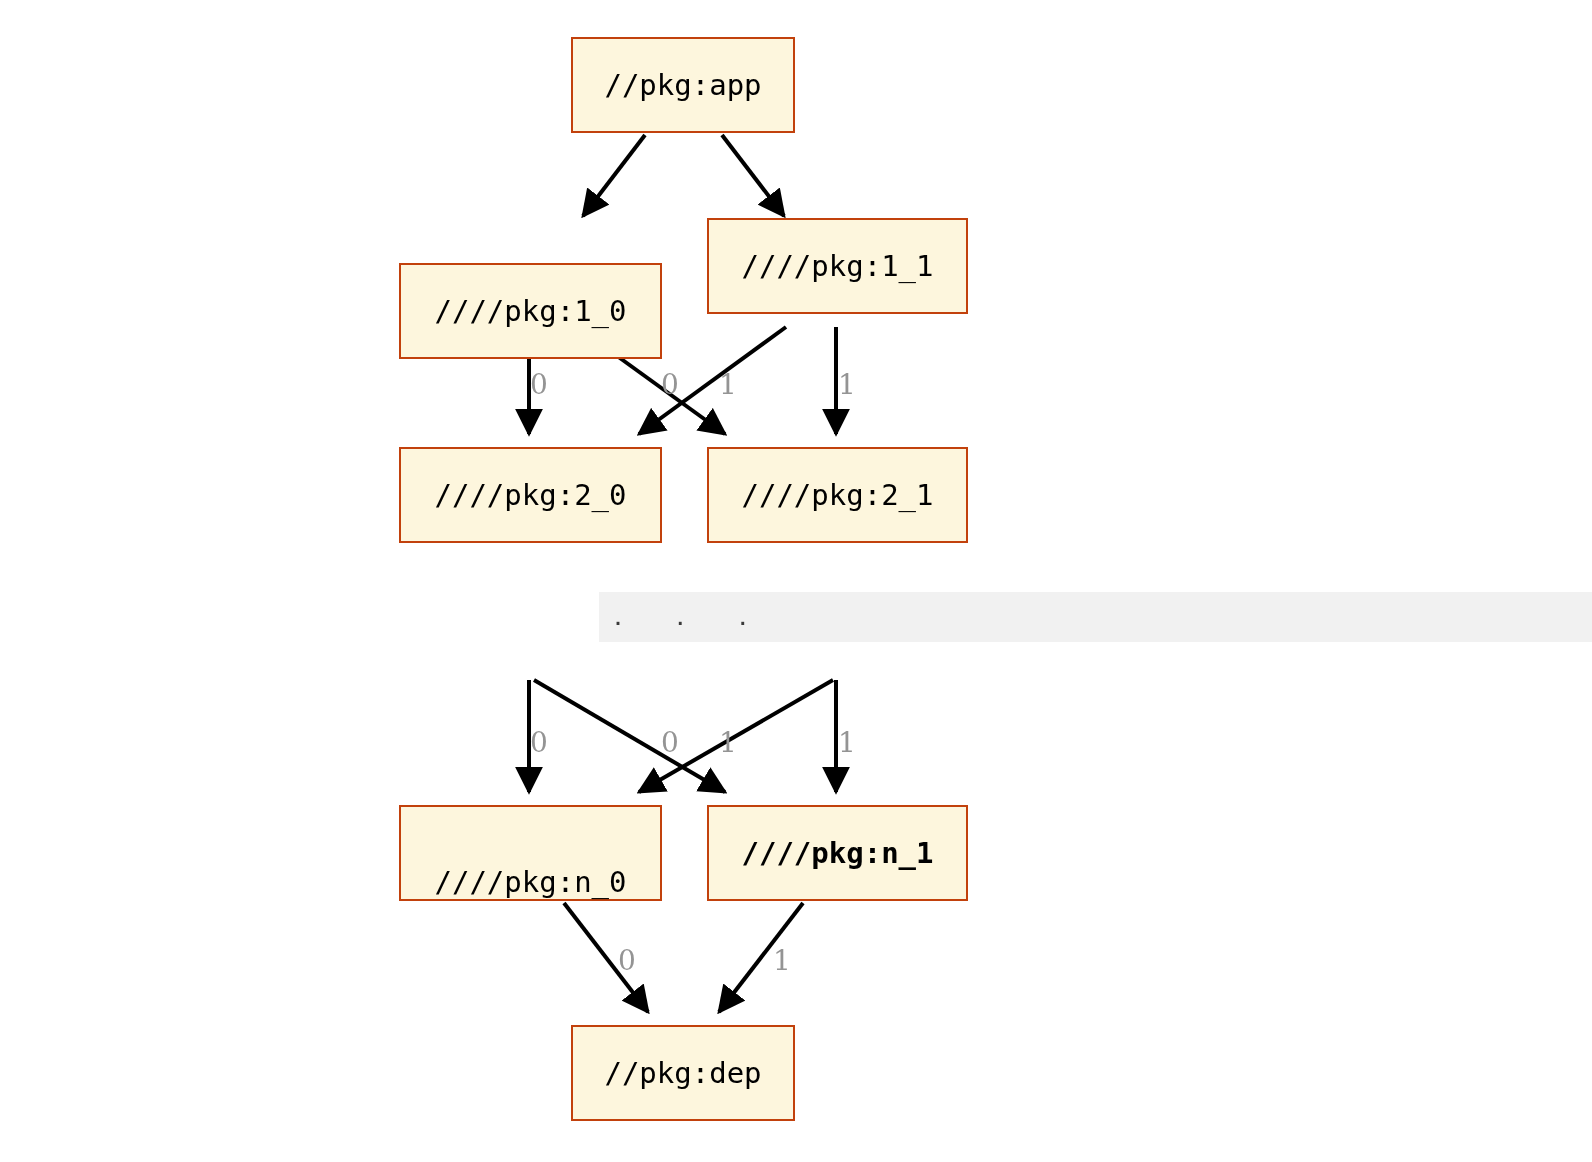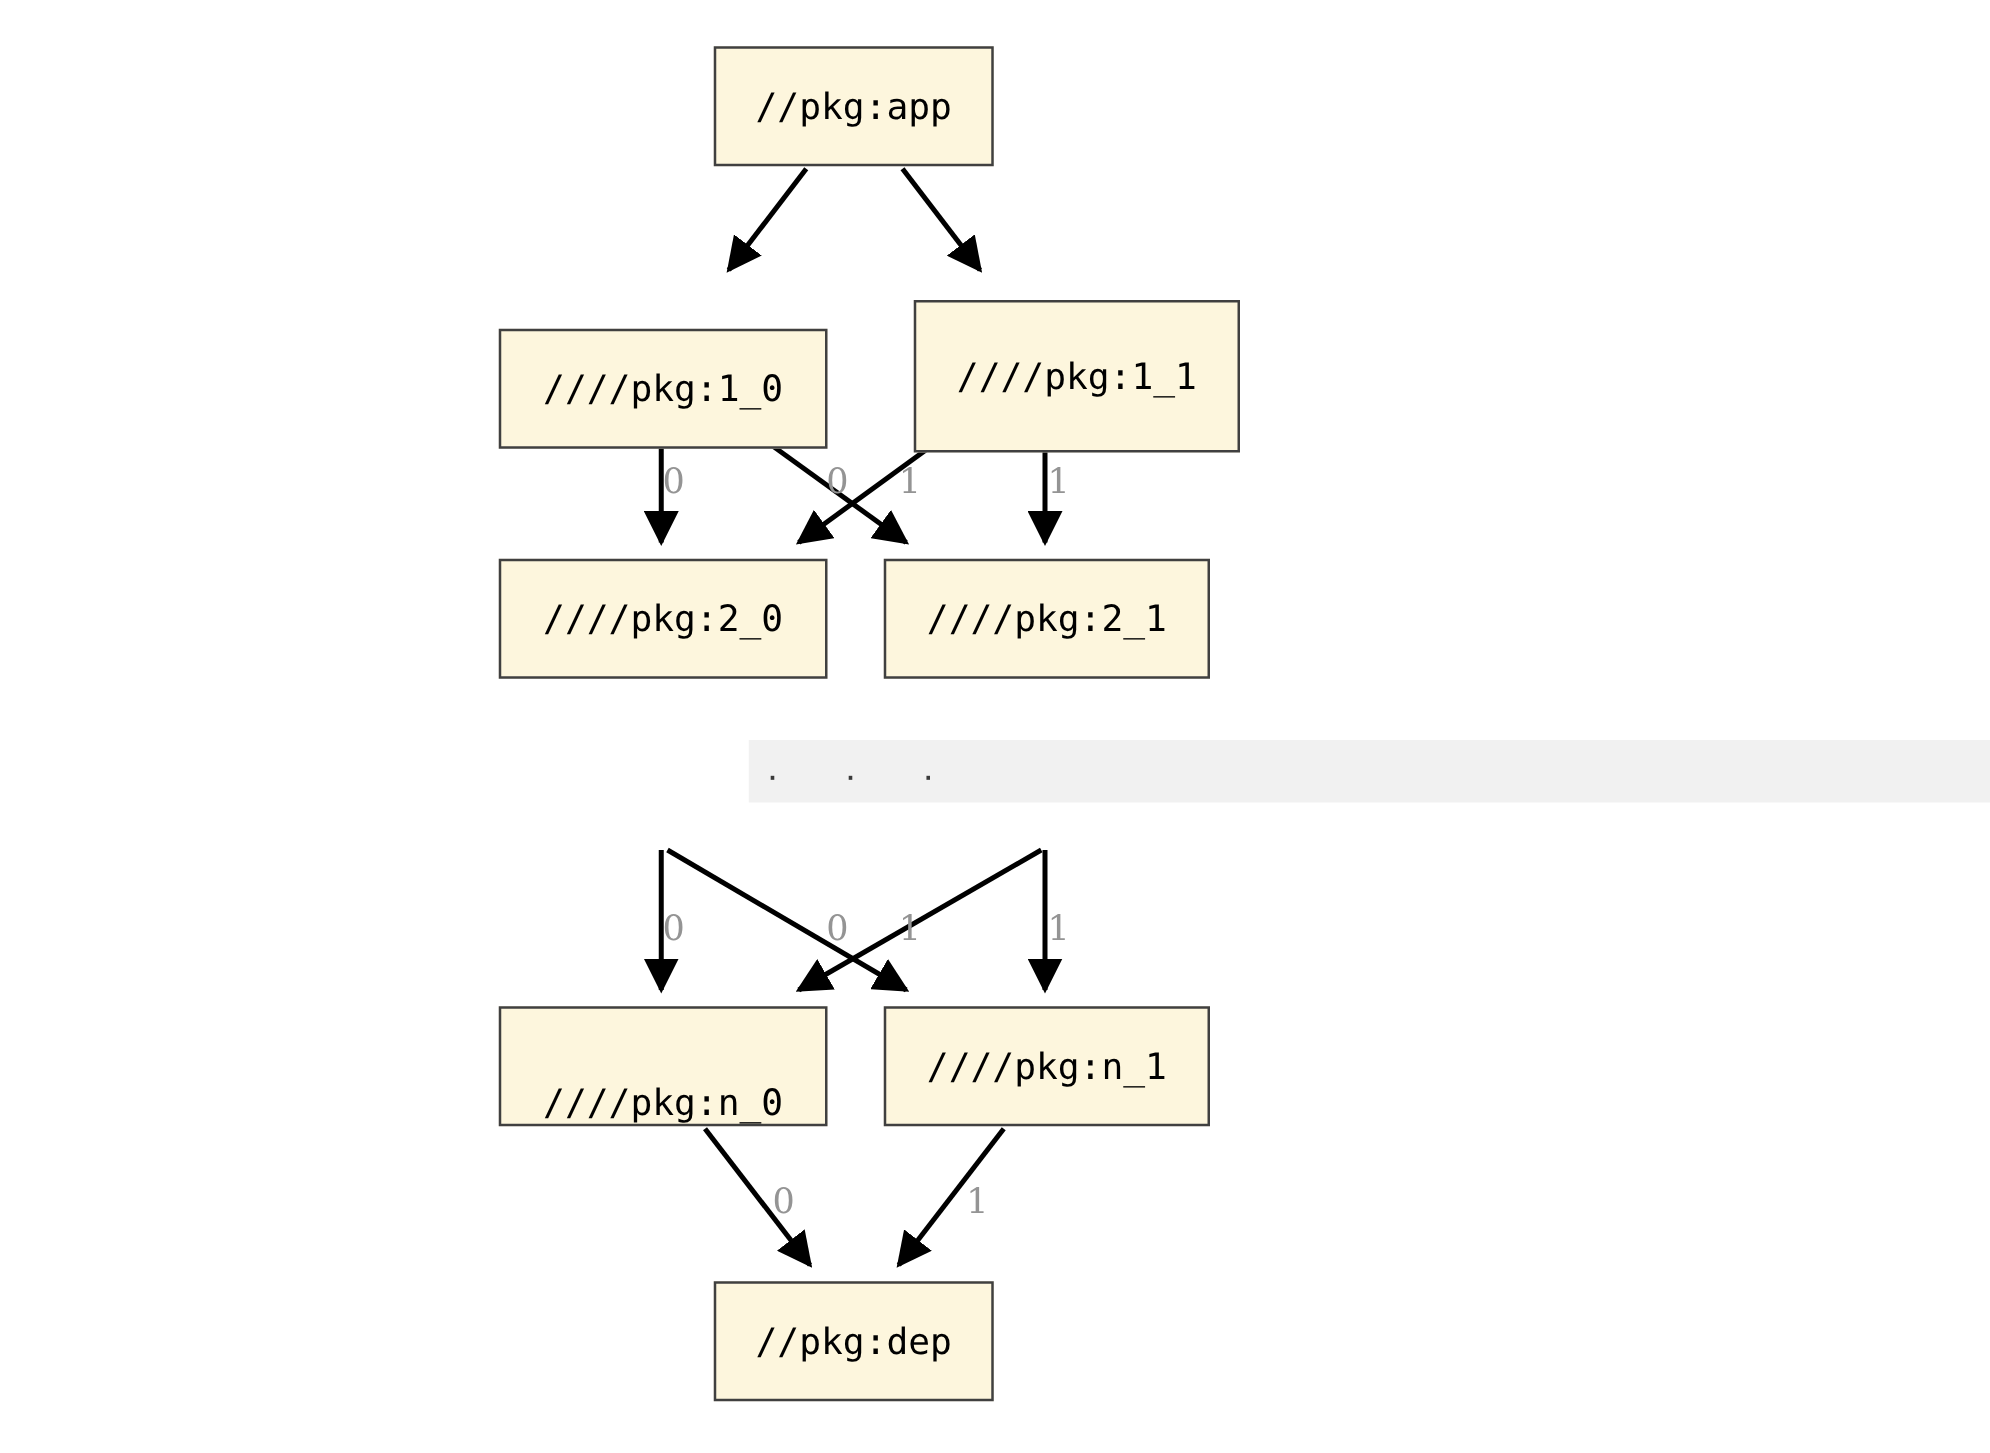--- a/index.html
+++ b/index.html
@@ -21,21 +21,21 @@
     position: absolute;
     left: 0;
     top: 0;
     width: 1592px;
     height: 1162px;
   }
   .node-box {
     position: absolute;
     box-sizing: border-box;
     background: #fdf6dd;
-    border: 2px solid #404040;
+    border: 2px solid #c2410c;
     display: flex;
     align-items: center;
     justify-content: center;
   }
   .node-label {
     font-family: "DejaVu Sans Mono", "Liberation Mono", monospace;
     font-size: 29px;
     color: #000000;
     letter-spacing: 0px;
     white-space: nowrap;
@@ -97,37 +97,37 @@
   </svg>
 
   <div class="node-box" style="left:571px; top:37px; width:224px; height:96px;">
     <span class="node-label">//pkg:app</span>
   </div>
 
   <div class="node-box" style="left:399px; top:229px; width:263px; height:96px;margin-top:34px;">
     <span class="node-label">////pkg:1_0</span>
   </div>
 
-  <div class="node-box" style="left:707px; top:240px; width:261px; height:122px;margin-left:24px;">
+  <div class="node-box" style="left:707px; top:218px; width:261px; height:96px;">
     <span class="node-label">////pkg:1_1</span>
   </div>
 
   <div class="node-box" style="left:399px; top:447px; width:263px; height:96px;text-align:center;">
     <span class="node-label">////pkg:2_0</span>
   </div>
 
   <div class="node-box" style="left:707px; top:447px; width:261px; height:96px;">
     <span class="node-label">////pkg:2_1</span>
   </div>
 
   <div class="node-box" style="left:399px; top:805px; width:263px; height:96px;align-items:flex-end;">
     <span class="node-label">////pkg:n_0</span>
   </div>
 
-  <div class="node-box" style="left:707px; top:805px; width:261px; height:96px;">
+  <div class="node-box" style="left:707px; top:805px; width:261px; height:96px;font-weight:bold;">
     <span class="node-label">////pkg:n_1</span>
   </div>
 
   <div class="node-box" style="left:571px; top:1025px; width:224px; height:96px;text-align:center;">
     <span class="node-label">//pkg:dep</span>
   </div>
 
   <span class="edge-label" style="left:530px; top:371px;">0</span>
   <span class="edge-label" style="left:661px; top:371px;">0</span>
   <span class="edge-label" style="left:719px; top:371px;">1</span>

